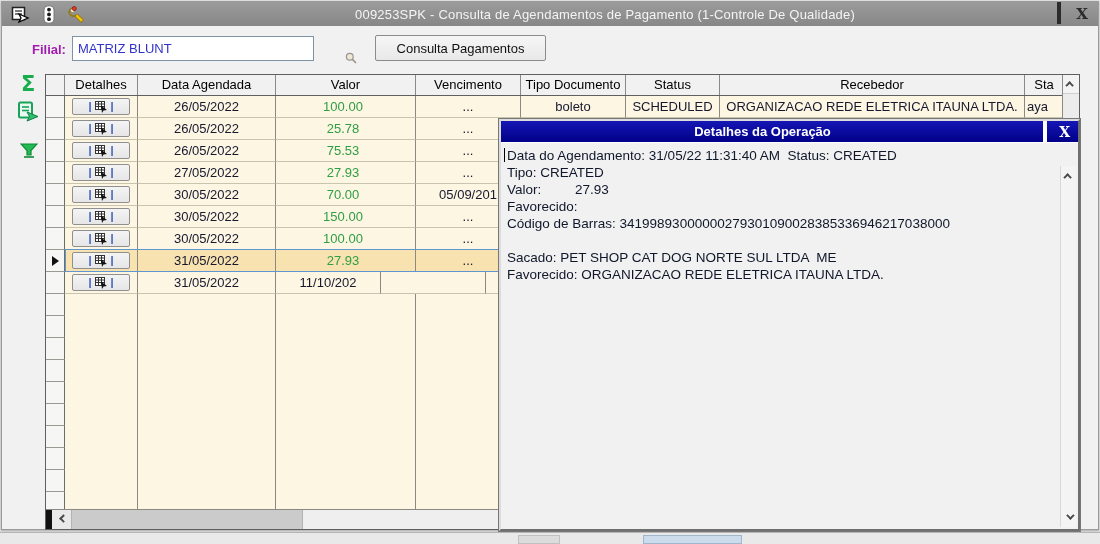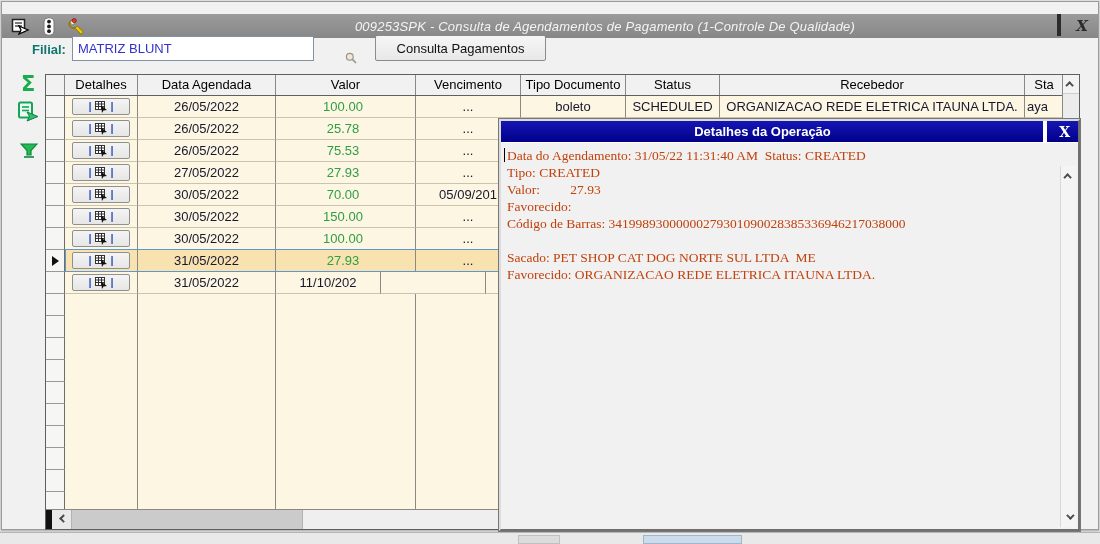--- a/index.html
+++ b/index.html
@@ -4,33 +4,33 @@
 <style>
   * { margin:0; padding:0; box-sizing:border-box; }
   html,body { width:1100px; height:544px; overflow:hidden; background:#e2e2e2;
               font-family:"Liberation Sans", sans-serif; }
   .stage { position:relative; width:1100px; height:544px; }
 
   
   .app-window { position:absolute; left:1px; top:1px; width:1098px; height:529px;
                 background:#f1f1f1; border:1px solid #9b9b9b; box-shadow:0 1px 2px rgba(0,0,0,.25); }
 
-  .titlebar { position:absolute; left:0; top:12px; right:0; height:24px;
-              background:linear-gradient(#9b9b9b,#878787); display:flex; align-items:center;font-style:italic; }
+  .titlebar { position:absolute; left:0; top:0; right:0; height:24px;
+              background:linear-gradient(#9b9b9b,#878787); display:flex; align-items:center; }
   .tb-icons { display:flex; align-items:center; gap:13px; padding-left:9px; z-index:2; }
   .tb-icons svg { display:block; }
   .tb-title { position:absolute; left:0; right:0; text-align:center; padding-left:110px;
               color:#f4f4f4; font-size:13px; letter-spacing:.2px; }
   .tb-controls { position:absolute; right:10px; top:0; height:24px; display:flex; align-items:center; gap:15px; z-index:2; }
   .glyph-min { width:13px; height:3px; background:#2b2b2b; margin-top:6px; }
   .glyph-max { width:12px; height:11px; border:2px solid #2b2b2b; border-top-width:3px; background:transparent; }
   .glyph-close { color:#2b2b2b; font-size:15px; font-weight:bold; line-height:1; font-family:"DejaVu Serif", serif; }
 
   
-  .filial-label { position:absolute; left:30px; top:40px; font-size:13px; font-weight:bold; color:#0f766e; }
+  .filial-label { position:absolute; left:30px; top:40px; font-size:13px; font-weight:bold; color:#a21caf; }
   .filial-input { position:absolute; left:70px; top:34px; width:242px; height:25px; background:#fff;
                   border:1px solid #7f93a5; font-size:13px; color:#3333cc; padding:3px 18px 3px 5px; outline:none; }
   .filial-zoom { position:absolute; left:343px; top:48px; }
   .consulta-btn { position:absolute; left:373px; top:33px; width:171px; height:26px;
                   background:linear-gradient(#f6f6f6,#e8e8e8); border:1px solid #8b8b8b; border-radius:2px;
                   font-size:13px; color:#111; font-family:"Liberation Sans", sans-serif; }
 
   
   .side-sigma { position:absolute; left:19px; top:72px; color:#19ad4d; font-size:21px; font-weight:bold;
                 font-family:"DejaVu Sans", sans-serif; line-height:1; }
@@ -92,21 +92,21 @@
             border:2px solid; border-color:#dcdcdc #6f6f6f #6f6f6f #dcdcdc; box-shadow:0 0 0 1px #777; }
   .dlg-title { position:relative; height:21px; background:linear-gradient(#1616b4,#000089);
                display:flex; align-items:center; }
   .dlg-title-text { position:absolute; left:0; right:54px; text-align:center; color:#fff; font-weight:bold;
                     font-size:13px; }
   .dlg-btns { position:absolute; right:8px; top:0; height:21px; display:flex; align-items:center; gap:12px; }
   .dlg-max { width:11px; height:10px; border:2px solid #fff; }
   .dlg-close { color:#fff; font-weight:bold; font-size:14px; line-height:1; font-family:"DejaVu Serif", serif; }
   .dlg-body { position:absolute; left:0; right:0; top:21px; bottom:0; background:#f1f1f1; border-top:1px solid #fff; }
   .dlg-text { position:absolute; left:6px; top:4px; right:22px; bottom:4px;
-              font-family:Liberation Serif, serif; font-size:13.5px; color:#c2410c; }
+              font-family:Liberation Sans, sans-serif; font-size:13.5px; color:#0f172a; }
   .dline { white-space:pre; line-height:17px; min-height:17px; }
   .caret { position:absolute; left:3px; top:5px; width:1px; height:14px; background:#000; }
   .dlg-scroll { position:absolute; right:2px; top:23px; bottom:2px; width:16px; background:#f4f4f4; border-left:1px solid #d9d9d9; }
   .ds-up { position:absolute; top:2px; left:0; right:0; height:16px; display:flex; align-items:center; justify-content:center; }
   .ds-down { position:absolute; bottom:2px; left:0; right:0; height:16px; display:flex; align-items:center; justify-content:center; }
 
   
   .bottom-strip { position:absolute; left:0; top:532px; width:1100px; height:12px; background:#e9e9e9;
                   border-top:1px solid #b5b5b5; }
   .frag1 { position:absolute; left:518px; top:2px; width:42px; height:9px; background:#dcdcdc; border:1px solid #c0c0c0; }

